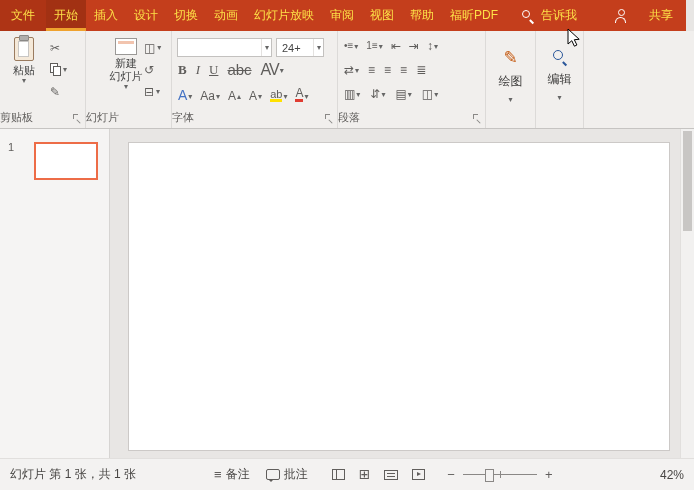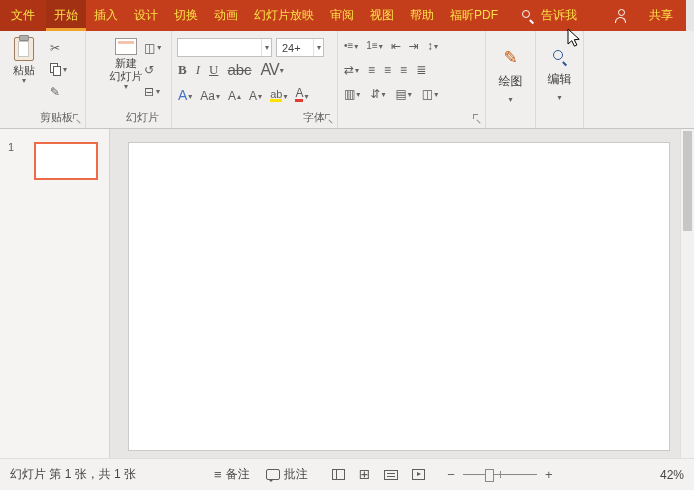--- a/index.html
+++ b/index.html
@@ -17,21 +17,21 @@
   .msearch{position:relative;width:13px;height:13px;display:inline-block;color:#fff}
   .msearch::before{content:"";position:absolute;left:1px;top:1px;width:6px;height:6px;border:1.4px solid currentColor;border-radius:50%}
   .msearch::after{content:"";position:absolute;left:9px;top:9.5px;width:4.5px;height:1.5px;background:currentColor;transform:rotate(45deg);transform-origin:left center}
   .person-icon{position:relative;width:13px;height:13px;display:inline-block}
   .person-icon::before{content:"";position:absolute;left:3.5px;top:0;width:5px;height:5px;border:1.2px solid #fff;border-radius:50%}
   .person-icon::after{content:"";position:absolute;left:1px;top:7.5px;width:9px;height:5px;border:1.2px solid #fff;border-bottom:none;border-radius:6px 6px 0 0}
 
   
   .ribbon{position:absolute;left:0;top:31px;width:694px;height:97px;background:#F1EFED;border-bottom:1px solid #C6C4C2;display:flex}
   .group{position:relative;height:100%;border-right:1px solid #DCDAD8;flex:0 0 auto;box-sizing:border-box}
-  .grouplabel{position:absolute;bottom:3px;left:0;right:12px;text-align:right;font-size:11px;color:#605E5C}
+  .grouplabel{position:absolute;bottom:3px;left:0;right:4px;text-align:left;font-size:11px;color:#605E5C}
   .launcher{position:absolute;right:3px;bottom:5px;width:9px;height:9px;cursor:pointer}
   .launcher::before{content:"";position:absolute;left:0;top:0;width:4px;height:4px;border-left:1px solid #8A8886;border-top:1px solid #8A8886}
   .launcher::after{content:"";position:absolute;right:1px;bottom:1px;width:5px;height:1px;background:#8A8886;transform:rotate(45deg)}
   .bigbtn{position:absolute;display:flex;flex-direction:column;align-items:center;cursor:pointer}
   .bigbtn .txt{font-size:11px;color:#444;line-height:13px;text-align:center;white-space:nowrap}
   .caret{font-size:8px;color:#666;line-height:8px}
   .sbtn{position:absolute;display:flex;align-items:center;gap:2px;color:#5F5D5B;font-size:12px;line-height:14px;cursor:pointer}
   .ib{display:flex;align-items:flex-end;gap:1px;color:#5F5D5B;cursor:pointer;font-size:12px;line-height:12px;white-space:nowrap}
   .ib .caret{line-height:10px}
   .iconrow{position:absolute;display:flex;align-items:flex-end}
@@ -274,20 +274,21 @@
         </span>
         <span class="ib">
           <span>▤</span>
           <span class="caret">▾</span>
         </span>
         <span class="ib">
           <span>◫</span>
           <span class="caret">▾</span>
         </span>
       </div>
+      <div class="grouplabel">段落</div>
       <div class="launcher"></div>
     </div>
 
     <div class="group" style="width:50px">
       <div class="collapsedbtn">
         <span class="draw-glyph">✎</span>
         <span class="txt">绘图</span>
         <span class="caret">▾</span>
       </div>
     </div>

